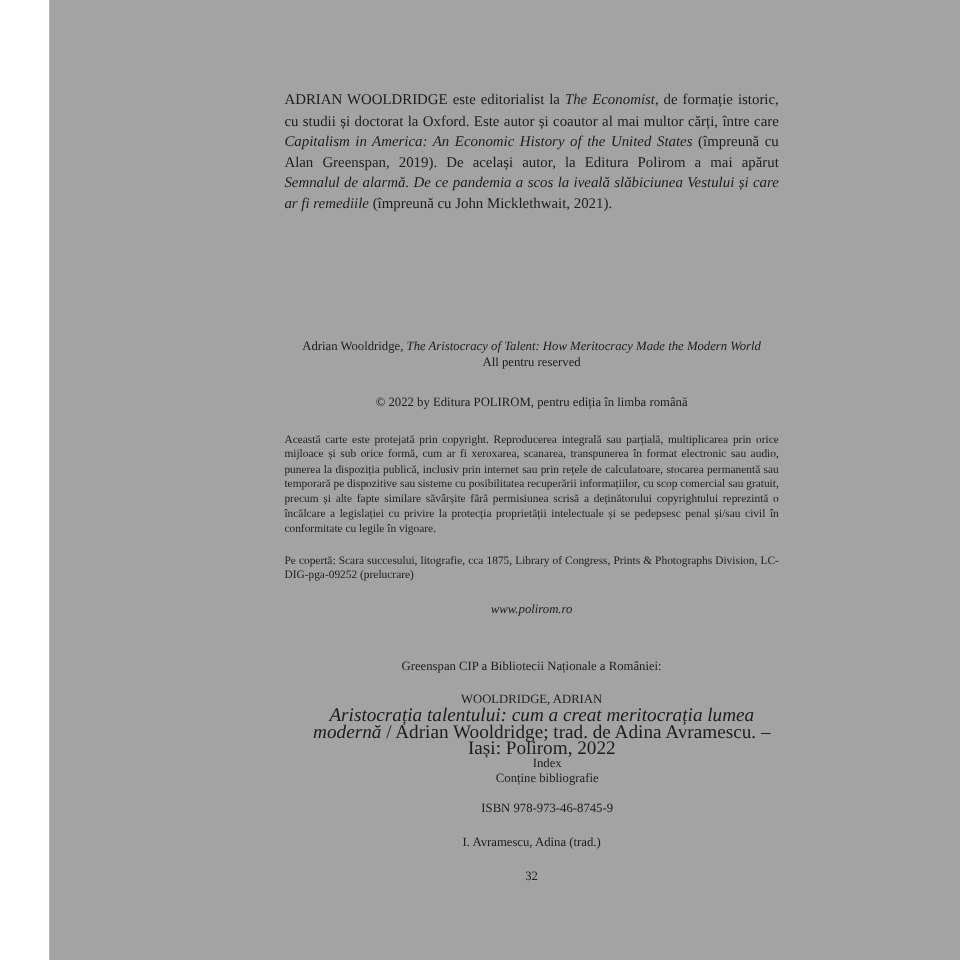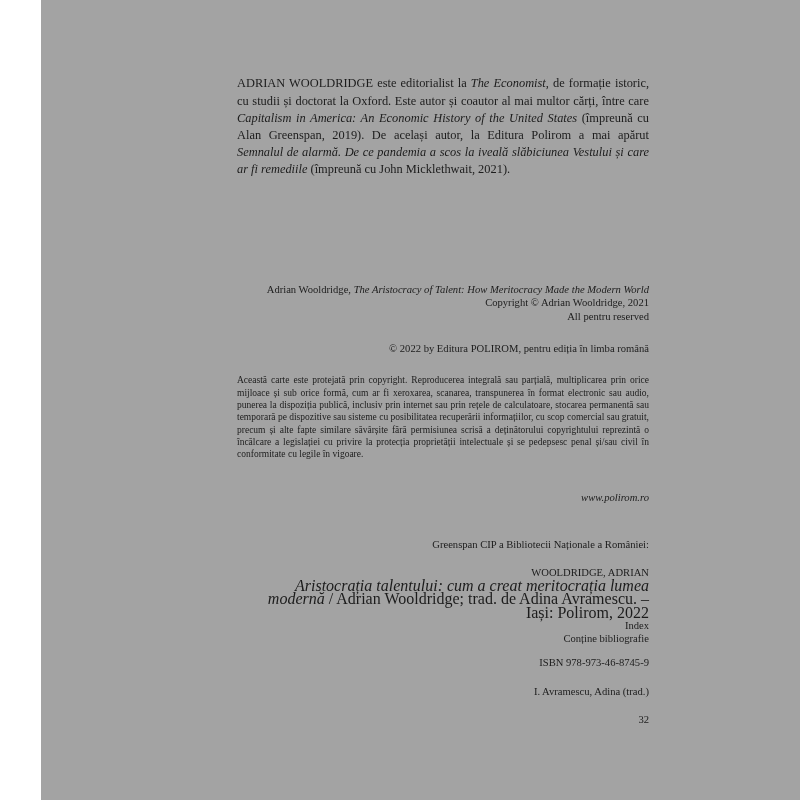--- a/index.html
+++ b/index.html
@@ -43,21 +43,21 @@
   
   .colophon {
     position: absolute;
     top: 283px;
     left: 0;
     width: 412px;
   }
   .block {
     font-size: 10.6px;
     line-height: 13.2px;
-    text-align: right;
+    text-align: center;
   }
   .block.justified {
     text-align: justify;
     text-justify: inter-word;
     font-size: 9.5px;
     line-height: 12.3px;
   }
   .gap-sm { height: 11px; }
   .gap-md { height: 15px; }
   .gap-lg { height: 19px; }
@@ -74,34 +74,34 @@
 
 <div class="page">
   <div class="content">
 
     <p class="bio"><span>ADRIAN WOOLDRIDGE</span><span> este editorialist la </span><span class="it">The Economist</span><span>, de formație istoric, cu studii și doctorat la Oxford. Este autor și coautor al mai multor cărți, între care </span><span class="it">Capitalism in America: An Economic History of the United States</span><span> (împreună cu Alan Greenspan, 2019). De același autor, la Editura Polirom a mai apărut </span><span class="it">Semnalul de alarmă. De ce pandemia a scos la iveală slăbiciunea Vestului și care ar fi remediile</span><span> (împreună cu John Micklethwait, 2021).</span></p>
 
     <div class="colophon">
 
       <div class="block title-line">
         <div><span>Adrian Wooldridge, </span><span class="it">The Aristocracy of Talent: How Meritocracy Made the Modern World</span></div>
-        <div>Copyright © Adrian Wooldridge, 2021</div>
         <div>All pentru reserved</div>
       </div>
 
       <div class="gap-lg"></div>
 
       <div class="block">© 2022 by Editura POLIROM, pentru ediția în limba română</div>
 
       <div class="gap-lg"></div>
 
       <div class="block justified">Această carte este protejată prin copyright. Reproducerea integrală sau parțială, multiplicarea prin orice mijloace și sub orice formă, cum ar fi xeroxarea, scanarea, transpunerea în format electronic sau audio, punerea la dispoziția publică, inclusiv prin internet sau prin rețele de calculatoare, stocarea permanentă sau temporară pe dispozitive sau sisteme cu posibilitatea recuperării informațiilor, cu scop comercial sau gratuit, precum și alte fapte similare săvârșite fără permisiunea scrisă a deținătorului copyrightului reprezintă o încălcare a legislației cu privire la protecția proprietății intelectuale și se pedepsesc penal și/sau civil în conformitate cu legile în vigoare.</div>
 
       <div class="gap-md"></div>
 
+      <div class="block justified">Pe copertă: Scara succesului, litografie, cca 1875, Library of Congress, Prints &amp; Photographs Division, LC-DIG-pga-09252 (prelucrare)</div>
 
       <div class="gap-md"></div>
 
       <div class="block it">www.polirom.ro</div>
 
       <div class="gap-md"></div>
 
 
       <div class="gap-lg"></div>
 

